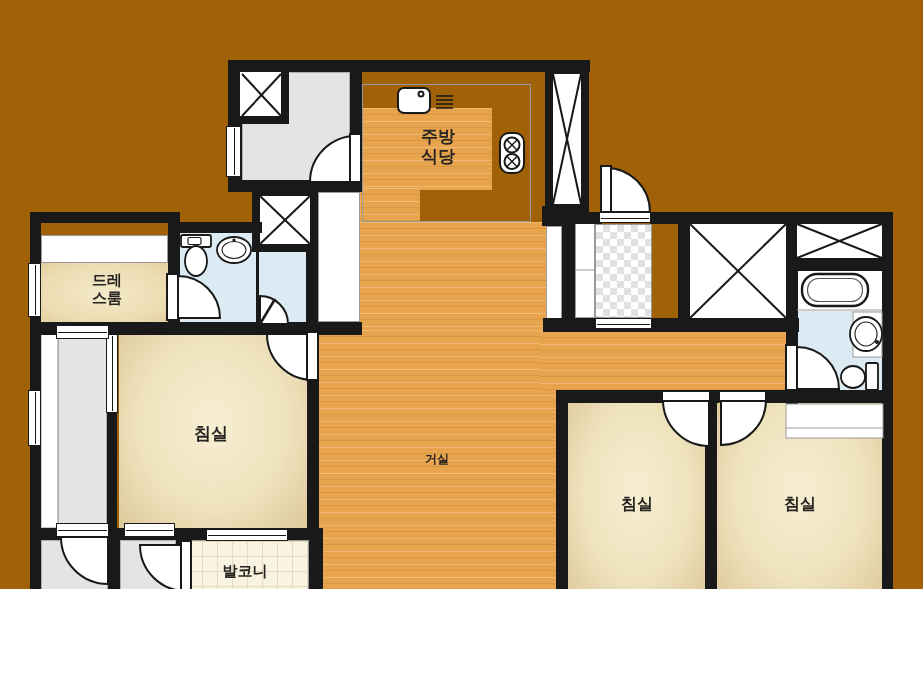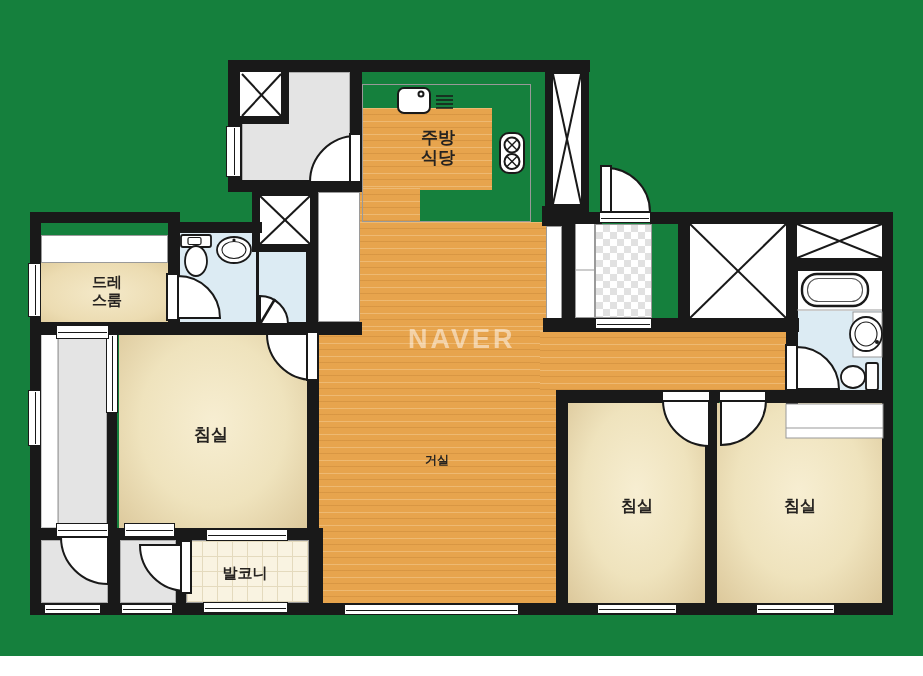--- a/index.html
+++ b/index.html
@@ -1,17 +1,17 @@
 <!DOCTYPE html>
 <html><head>
 <meta charset="utf-8">
 <style>
   html,body{margin:0;padding:0;background:#ffffff;}
-  #stage{position:relative;width:923px;height:656px;background:#15803d;overflow:hidden;
-         font-family:Liberation Sans, sans-serif;}
+  #stage{position:relative;width:923px;height:589px;background:#a16207;overflow:hidden;
+         font-family:Liberation Mono, monospace;}
   #stage *{box-sizing:border-box;}
   .w{position:absolute;background:#191919;z-index:5;}
   .f{position:absolute;z-index:1;}
   .wood{background:#e7a44d;
         background-image:repeating-linear-gradient(180deg,
           rgba(255,240,210,.28) 0 1px, rgba(255,255,255,0) 1px 6px,
           rgba(140,80,15,.16) 6px 7px, rgba(255,255,255,0) 7px 13px);}
   .beige{background:radial-gradient(ellipse at 50% 45%, #f7eed2 0%, #efe3bd 55%, #dcc89b 100%);}
   .beige2{background:radial-gradient(ellipse at 50% 50%, #f4e9c9 0%, #ecdcb2 70%, #e2cfa0 100%);}
   .blue{background:#dcebf3;}
@@ -229,15 +229,14 @@
   <div class="lbl" style="left:77px;top:273px;width:60px;font-size:15px">
     <span>드레</span><br>
     <span>스룸</span>
   </div>
   <div class="lbl" style="left:181px;top:425px;width:60px;font-size:17px">침실</div>
   <div class="lbl" style="left:407px;top:453px;width:60px;font-size:12px">거실</div>
   <div class="lbl" style="left:607px;top:496px;width:60px;font-size:16px">침실</div>
   <div class="lbl" style="left:770px;top:496px;width:60px;font-size:16px">침실</div>
   <div class="lbl" style="left:207px;top:564px;width:76px;font-size:15px">발코니</div>
 
-  <div class="wm" style="left:408px;top:324px">NAVER</div>
 
 </div>
 
 </body></html>

